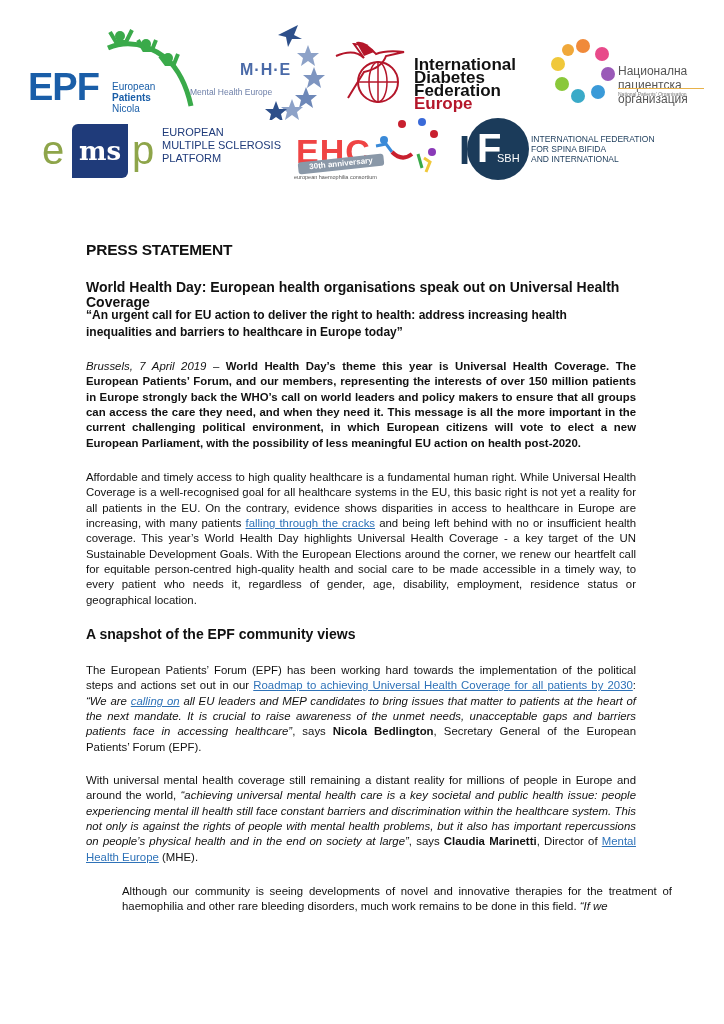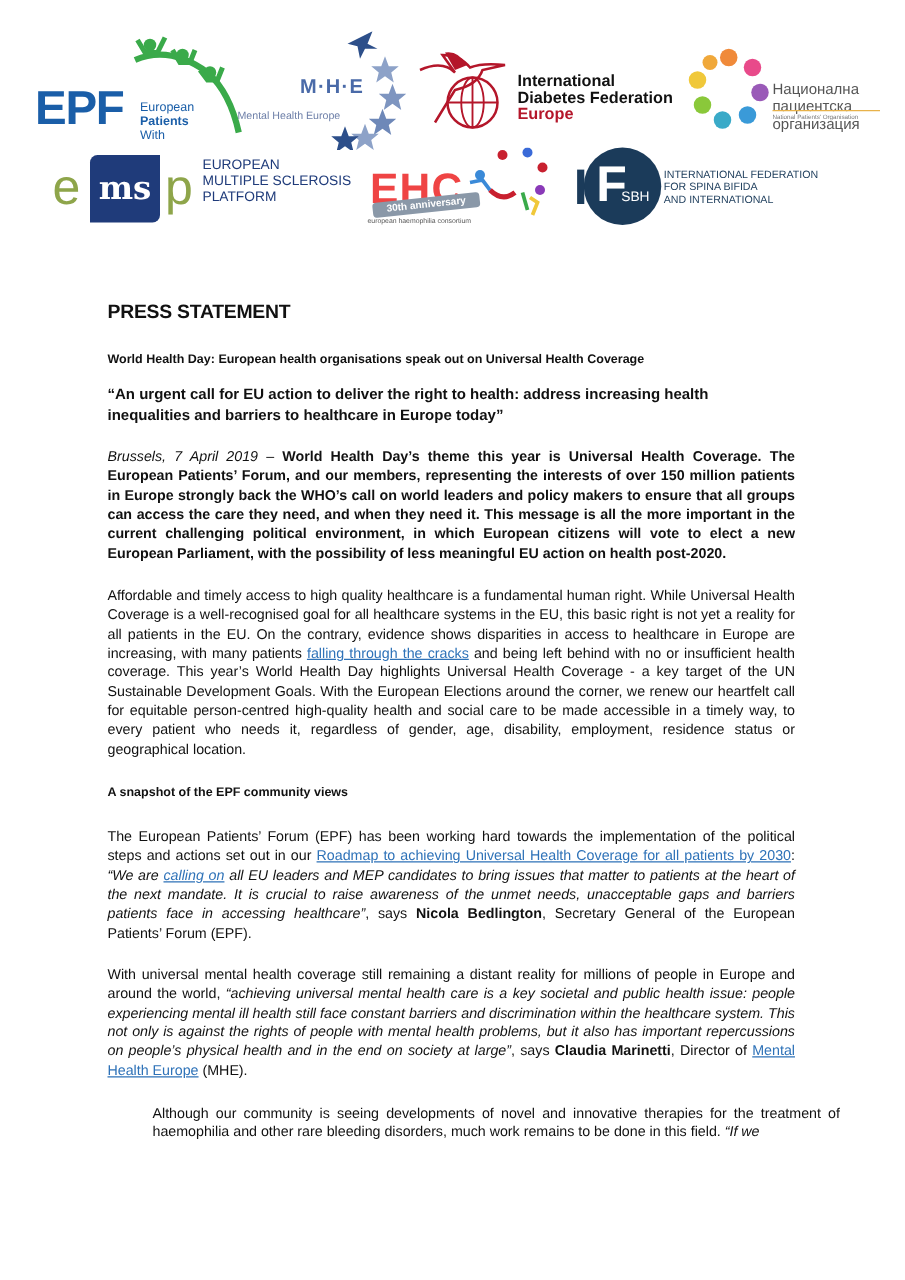--- a/index.html
+++ b/index.html
@@ -15,21 +15,21 @@
 
   
   #mhe { left: 190px; top: 25px; width: 140px; height: 95px; }
   #mhe .big { position: absolute; left: 50px; top: 36px; font-size: 16px; font-weight: bold; color: #4a6aa8; letter-spacing: 1px; }
   #mhe .sub { position: absolute; left: 0; top: 62px; font-size: 8.5px; color: #6d7fa8; }
   #mhe svg { position: absolute; left: 0; top: 0; }
 
   
   #idf { left: 334px; top: 38px; width: 210px; height: 70px; }
   #idf svg { position: absolute; left: 0; top: 0; }
-  #idf .t { position: absolute; left: 80px; top: 20px; font-size: 13px; font-weight: bold; color: #111; line-height: 13px; }
+  #idf .t { position: absolute; left: 80px; top: 20px; font-size: 17px; font-weight: bold; color: #111; line-height: 13px; }
   #idf .t .eu { color: #b4162a; }
 
   
   #npo { left: 550px; top: 38px; width: 160px; height: 70px; }
   #npo svg { position: absolute; left: 0; top: 0; }
   #npo .t { position: absolute; left: 68px; top: 4px; font-size: 12px; color: #555; line-height: 14px; margin-top: 22px; }
   #npo .s { position: absolute; left: 68px; top: 50px; font-size: 5px; color: #777; border-top: 1px solid #e8b24a; padding-top: 2px; width: 86px; }
 
   
   #emsp { left: 42px; top: 122px; width: 245px; height: 62px; }
@@ -50,21 +50,21 @@
   #ifsbh .circ { position: absolute; left: 12px; top: 0; width: 62px; height: 62px; border-radius: 50%; background: #1b3b5a; }
   #ifsbh .I { position: absolute; left: 4px; top: 10px; font-size: 40px; color: #1b3b5a; font-weight: bold; }
   #ifsbh .F { position: absolute; left: 22px; top: 8px; font-size: 40px; color: #fff; font-weight: bold; }
   #ifsbh .sbh { position: absolute; left: 42px; top: 34px; font-size: 11px; color: #fff; }
   #ifsbh .t { position: absolute; left: 76px; top: 16px; font-size: 8.5px; color: #1b3b5a; line-height: 10px; }
 
   
   .doc { position: absolute; left: 86px; width: 550px; font-family: "Liberation Sans", sans-serif; font-size: 11.4px; line-height: 15.35px; color: #111; }
   .doc p { margin: 0; text-align: justify; }
   .h1 { font-size: 15.5px; font-weight: bold; letter-spacing: -0.2px; }
-  .h2 { font-size: 10px; font-weight: bold; }
+  .h2 { font-size: 14px; font-weight: bold; }
   .bold { font-weight: bold; }
   .ital { font-style: italic; }
   a.lnk { color: #2e72b8; text-decoration: underline; }
 </style>
 </head>
 <body>
 
 <div class="logo" id="epf">
   <svg width="90" height="80" viewBox="0 0 90 80">
     <path d="M2 20 Q30 8 60 30 Q78 46 85 78" stroke="#3aaa4a" stroke-width="5" fill="none"></path>
@@ -72,21 +72,21 @@
     <path d="M4 4 L10 14 L20 14 L26 2" stroke="#3aaa4a" stroke-width="4" fill="none"></path>
     <circle cx="40" cy="16" r="5" fill="#3aaa4a"></circle>
     <path d="M32 12 L38 22 L46 22 L50 12" stroke="#3aaa4a" stroke-width="4" fill="none"></path>
     <circle cx="62" cy="30" r="5" fill="#3aaa4a"></circle>
     <path d="M54 28 L60 36 L68 36 L72 26" stroke="#3aaa4a" stroke-width="4" fill="none"></path>
   </svg>
   <span class="big">EPF</span>
   <div class="sub">
     <div>European</div>
     <div style="font-weight:bold">Patients</div>
-    <div>With</div>
+    <div>Nicola</div>
   </div>
 </div>
 
 <div class="logo" id="mhe">
   <svg width="140" height="95" viewBox="0 0 140 95">
     <path d="M100 4 L108 0 L104 10 L112 14 L102 14 L98 22 L96 12 L88 10 Z" fill="#2d4f8a"></path>
     <polygon points="118,20 121,28 129,28 123,33 125,41 118,36 111,41 113,33 107,28 115,28" fill="#8da2c8"></polygon>
     <polygon points="124,42 127,50 135,50 129,55 131,63 124,58 117,63 119,55 113,50 121,50" fill="#7e95c0"></polygon>
     <polygon points="116,62 119,70 127,70 121,75 123,83 116,78 109,83 111,75 105,70 113,70" fill="#6e88b8"></polygon>
     <polygon points="102,74 105,82 113,82 107,87 109,95 102,90 95,95 97,87 91,82 99,82" fill="#8da2c8"></polygon>

